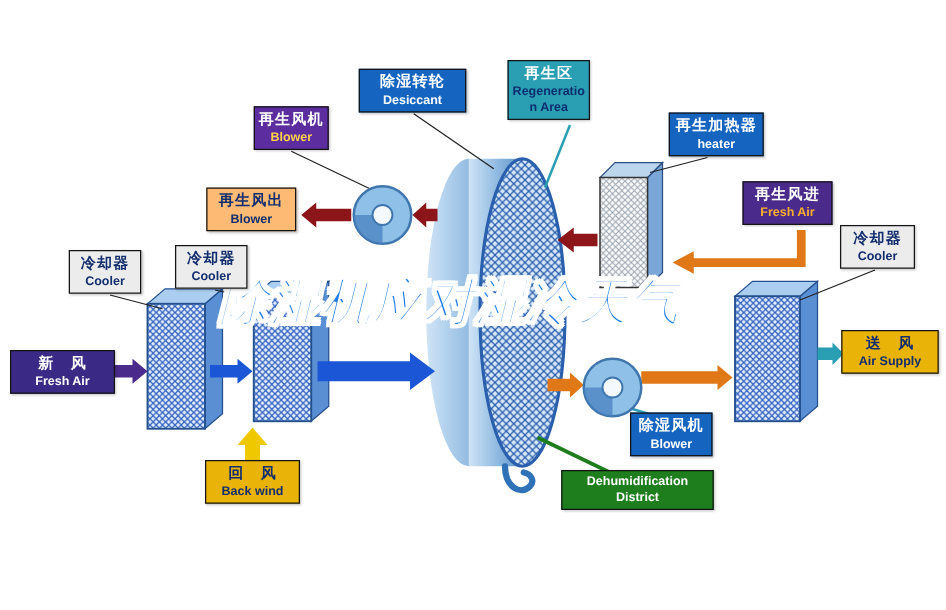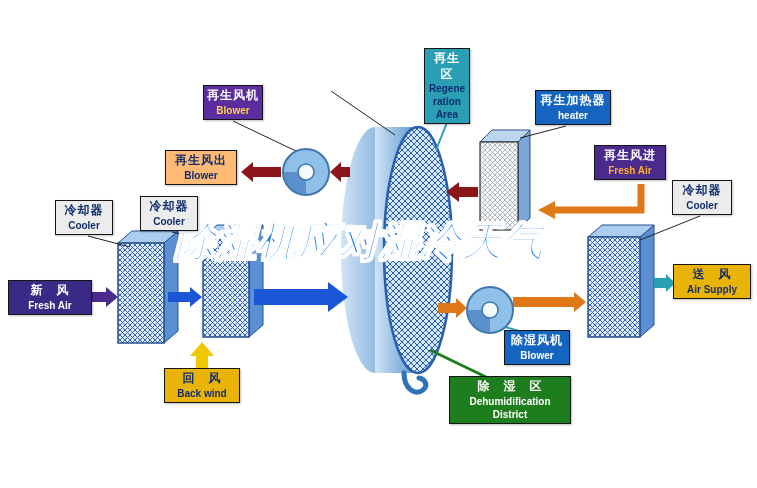--- a/index.html
+++ b/index.html
@@ -126,22 +126,26 @@
 
     <g>
       <circle cx="490" cy="310" r="23" fill="#8fc0e8" stroke="#3f76ad" stroke-width="2"></circle>
       <path d="M490,310 L490,333 A23,23 0 0 1 467,310 Z" fill="#4a82c0" opacity="0.75"></path>
       <circle cx="490" cy="310" r="8" fill="#f4f9fd" stroke="#3f76ad" stroke-width="1.5"></circle>
     </g>
   </svg>
 
   <div class="watermark">除湿机应对湿冷天气</div>
 
-
-  <div class="label bg-teal" style="left:424px;top:48px;width:46px">
+  <div class="label bg-blue" style="left:287px;top:55px;width:86px">
+    <div class="zh">除湿转轮</div>
+    <div class="en">Desiccant</div>
+  </div>
+
+  <div class="label bg-teal" style="left:406px;top:48px;width:66px">
     <div class="zh">再生区</div>
     <div class="en">Regeneration Area</div>
   </div>
 
   <div class="label bg-purple" style="left:203px;top:85px;width:60px">
     <div class="zh">再生风机</div>
     <div class="en">Blower</div>
   </div>
 
   <div class="label bg-blue" style="left:535px;top:90px;width:76px">
@@ -188,18 +192,17 @@
     <div class="zh">回　风</div>
     <div class="en">Back wind</div>
   </div>
 
   <div class="label bg-blue" style="left:504px;top:330px;width:66px">
     <div class="zh">除湿风机</div>
     <div class="en">Blower</div>
   </div>
 
   <div class="label bg-green" style="left:449px;top:376px;width:122px">
-    <div class="zh">除　湿　区</div>
     <div class="en">Dehumidification</div>
     <div class="en">District</div>
   </div>
 
 </div>
 
 </body></html>

